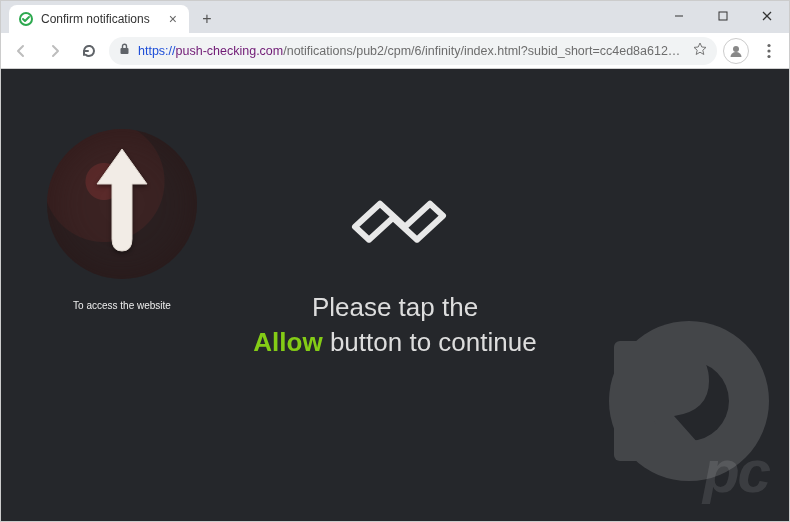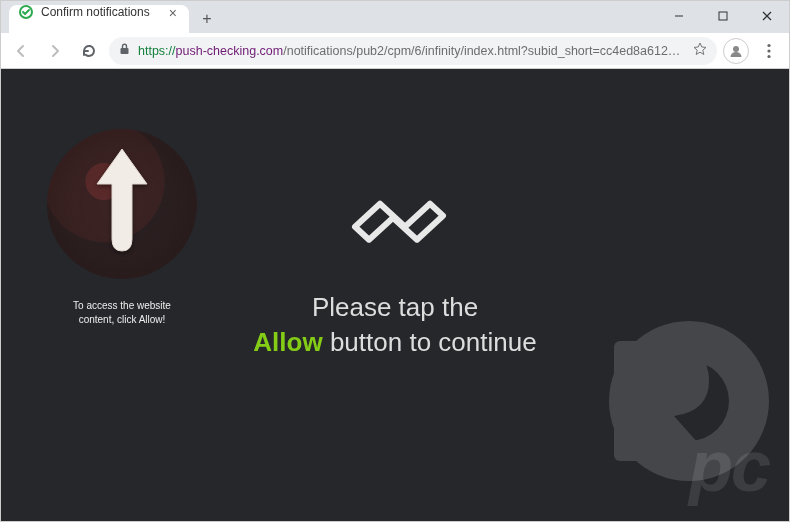--- a/index.html
+++ b/index.html
@@ -28,20 +28,21 @@
     position: relative;
   }
   .tab {
     background: #fff;
     border-top-left-radius: 8px;
     border-top-right-radius: 8px;
     height: 28px;
     min-width: 180px;
     max-width: 200px;
     display: flex;
+    align-items: center;
     padding: 0 10px;
     font-size: 12px;
     color: #333;
     gap: 8px;
     position: relative;
     margin-top: 4px;
   }
   .tab-favicon {
     width: 14px; height: 14px;
     border-radius: 50%;
@@ -74,21 +75,21 @@
   }
   .nav-btn.disabled { color:#bdbdbd; }
   .omnibox {
     flex:1; height:28px; background:#f1f3f4;
     border-radius:14px; display:flex; align-items:center;
     padding:0 10px; gap:8px; font-size:12.5px; color:#6d6d6d;
     overflow:hidden; white-space:nowrap;
   }
   .lock-icon { color:#1a8a3b; font-size:12px; }
   .url-text { flex:1; overflow:hidden; text-overflow:ellipsis; }
-  .url-text .proto { color:#15803d; }
+  .url-text .proto { color:#1d4ed8; }
   .url-text .host { color:#701a75; }
   .url-text .rest { color:#6d6d6d; }
   .star-icon { color:#777; }
   .avatar-btn {
     width:26px;height:26px;border-radius:50%;border:1px solid #ccc;
     display:flex;align-items:center;justify-content:center;color:#666;
   }
   .menu-btn { width:28px;display:flex;align-items:center;justify-content:center;color:#666; }
   .page {
     flex:1; background:#25272b; position:relative; overflow:hidden;
@@ -127,21 +128,21 @@
   
   .watermark {
     position:absolute; right:10px; bottom:6px; opacity:.14; pointer-events:none;
   }
   .watermark-text {
     position:absolute; right:20px; bottom:22px;
     font-size:90px; font-weight:800; color:#fff; opacity:.10;
     font-style:italic; letter-spacing:-2px; pointer-events:none;
     font-family: Arial, sans-serif;
   }
-  .watermark-text .big { font-size:72px; display:block; line-height:.9;}
+  .watermark-text .big { font-size:60px; display:block; line-height:.9;}
 </style>
 </head>
 <body>
 
 <div class="browser-window">
 
   <div class="titlebar">
     <div class="tab">
       <span class="tab-favicon">
         <svg width="14" height="14" viewBox="0 0 14 14">
@@ -226,21 +227,20 @@
     <div class="left-col">
       <div class="arrow-circle">
         <div class="arrow-up">
           <svg width="70" height="120" viewBox="0 0 70 120">
             <path d="M35 10 L60 45 L45 45 L45 100 Q45 112 35 112 Q25 112 25 100 L25 45 L10 45 Z" fill="#f2ece6" stroke="#e0d8d0" stroke-width="1"></path>
           </svg>
         </div>
       </div>
       <div class="left-text">
         <div>To access the website</div>
-        <div>content, click Allow!</div>
       </div>
     </div>
 
     <div class="center-col">
       <div class="infinity-icon">
         <svg width="120" height="70" viewBox="0 0 120 70">
           <path d="M20 35 L45 12 L70 35 L95 12 L108 24 L82 48 L58 26 L34 48 Z" fill="none" stroke="#e8e8e8" stroke-width="6" stroke-linejoin="round" stroke-linecap="round"></path>
         </svg>
       </div>
       <div class="main-msg">

